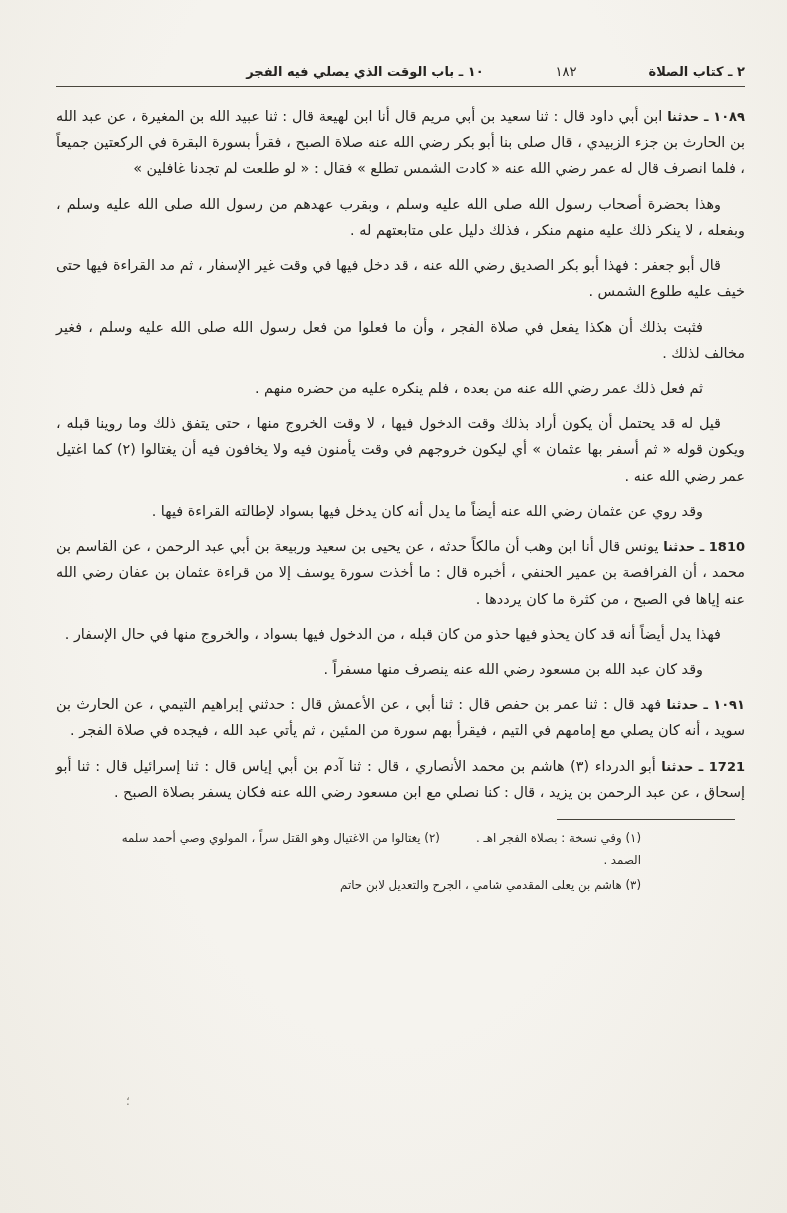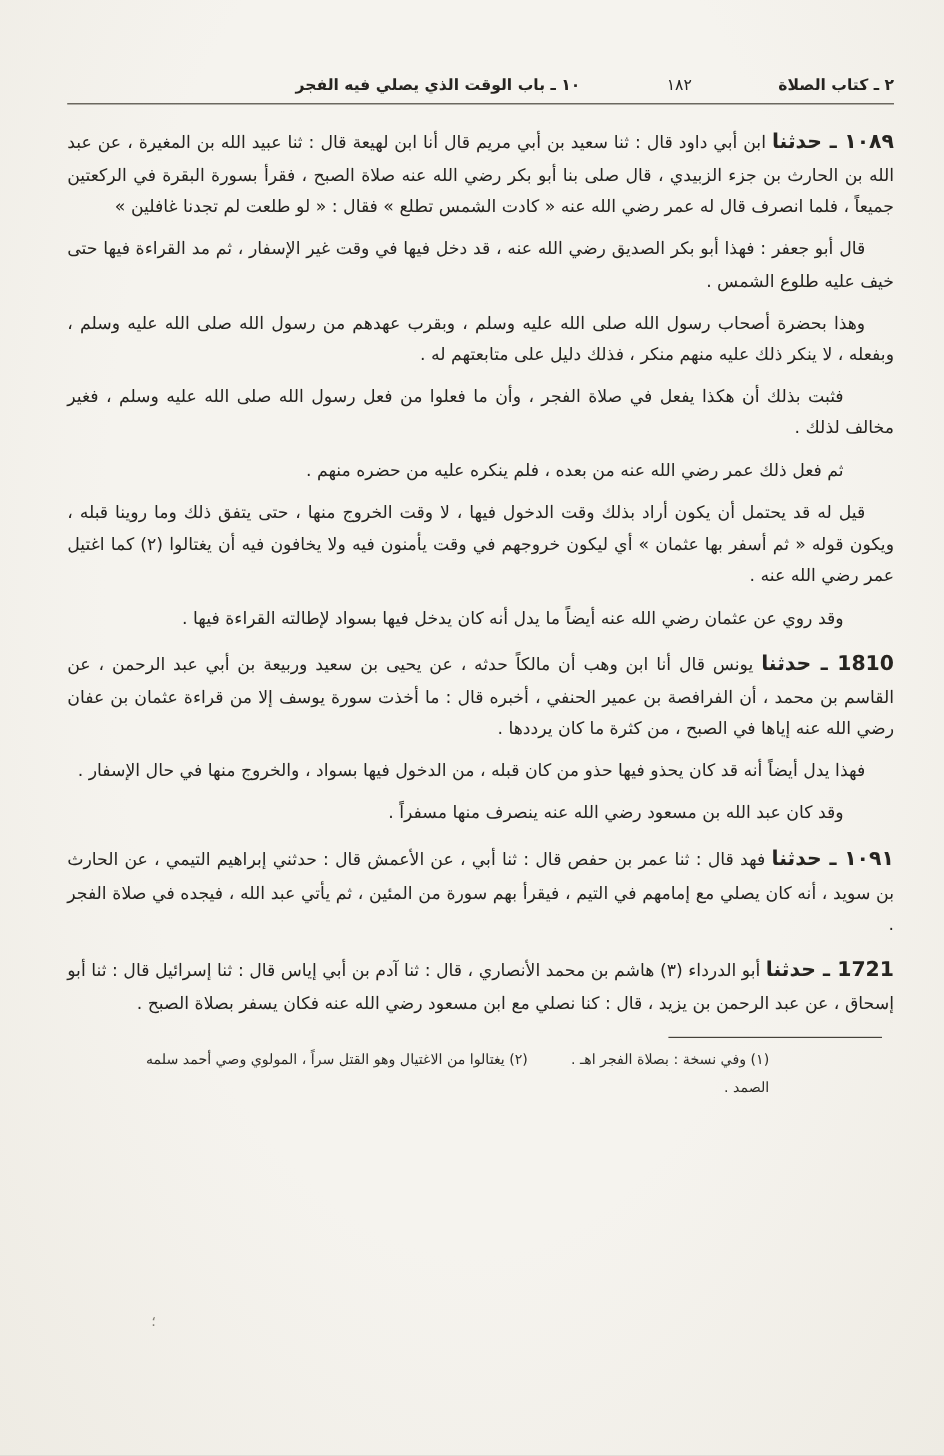--- a/index.html
+++ b/index.html
@@ -40,21 +40,21 @@
     line-height: 1.82;
     text-align: justify;
     text-justify: inter-word;
   }
   .body-text p { margin: 0 0 9px 0; }
   p.hadith { text-indent: 0; }
   p.i1 { text-indent: 24px; }
   p.i2 { text-indent: 42px; }
   .hnum {
     font-weight: bold;
-    font-size: 17px;
+    font-size: 13px;
   }
   .footnotes {
     margin-top: 14px;
     font-size: 11.8px;
     line-height: 1.9;
     color: #2c2a25;
     text-align: right;
   }
   .fn-rule {
     width: 178px;
@@ -85,23 +85,23 @@
       <span class="h-book">٢ ـ كتاب الصلاة</span>
       <span class="h-num">١٨٢</span>
       <span class="h-chap">١٠ ـ باب الوقت الذي يصلي فيه الفجر</span>
     </div>
     <div class="header-rule"></div>
 
     <div class="body-text">
 
       <p class="hadith"><span class="hnum">١٠٨٩ ـ حدثنا</span><span> ابن أبي داود قال : ثنا سعيد بن أبي مريم قال أنا ابن لهيعة قال : ثنا عبيد الله بن المغيرة ، عن عبد الله بن الحارث بن جزء الزبيدي ، قال صلى بنا أبو بكر رضي الله عنه صلاة الصبح ، فقرأ بسورة البقرة في الركعتين جميعاً ، فلما انصرف قال له عمر رضي الله عنه « كادت الشمس تطلع » فقال : « لو طلعت لم تجدنا غافلين »</span></p>
 
+      <p class="i1">وهذا بحضرة أصحاب رسول الله صلى الله عليه وسلم ، وبقرب عهدهم من رسول الله صلى الله عليه وسلم ، وبفعله ، لا ينكر ذلك عليه منهم منكر ، فذلك دليل على متابعتهم له .</p>
+
       <p class="i1">قال أبو جعفر : فهذا أبو بكر الصديق رضي الله عنه ، قد دخل فيها في وقت غير الإسفار ، ثم مد القراءة فيها حتى خيف عليه طلوع الشمس .</p>
-
-      <p class="i1">وهذا بحضرة أصحاب رسول الله صلى الله عليه وسلم ، وبقرب عهدهم من رسول الله صلى الله عليه وسلم ، وبفعله ، لا ينكر ذلك عليه منهم منكر ، فذلك دليل على متابعتهم له .</p>
 
       <p class="i2">فثبت بذلك أن هكذا يفعل في صلاة الفجر ، وأن ما فعلوا من فعل رسول الله صلى الله عليه وسلم ، فغير مخالف لذلك .</p>
 
       <p class="i2">ثم فعل ذلك عمر رضي الله عنه من بعده ، فلم ينكره عليه من حضره منهم .</p>
 
 
       <p class="i1">قيل له قد يحتمل أن يكون أراد بذلك وقت الدخول فيها ، لا وقت الخروج منها ، حتى يتفق ذلك وما روينا قبله ، ويكون قوله « ثم أسفر بها عثمان » أي ليكون خروجهم في وقت يأمنون فيه ولا يخافون فيه أن يغتالوا (٢) كما اغتيل عمر رضي الله عنه .</p>
 
       <p class="i2">وقد روي عن عثمان رضي الله عنه أيضاً ما يدل أنه كان يدخل فيها بسواد لإطالته القراءة فيها .</p>
 
@@ -116,19 +116,22 @@
       <p class="hadith"><span class="hnum">1721 ـ حدثنا</span><span> أبو الدرداء (٣) هاشم بن محمد الأنصاري ، قال : ثنا آدم بن أبي إياس قال : ثنا إسرائيل قال : ثنا أبو إسحاق ، عن عبد الرحمن بن يزيد ، قال : كنا نصلي مع ابن مسعود رضي الله عنه فكان يسفر بصلاة الصبح .</span></p>
 
     </div>
 
     <div class="footnotes">
       <div class="fn-rule"></div>
       <div class="fn-body">
         <div class="fn-line">
           <span>(١) وفي نسخة : بصلاة الفجر اهـ .</span><span class="fn-gap"></span><span>(٢) يغتالوا من الاغتيال وهو القتل سراً ، المولوي وصي أحمد سلمه الصمد .</span>
         </div>
+        <div class="fn-line">
+          <span>(٣) هاشم بن يعلى المقدمي شامي ، الجرح والتعديل لابن حاتم</span>
+        </div>
       </div>
     </div>
 
   </div>
 
   <span class="scan-artifact">؛</span>
 </div>
 
 </body></html>

